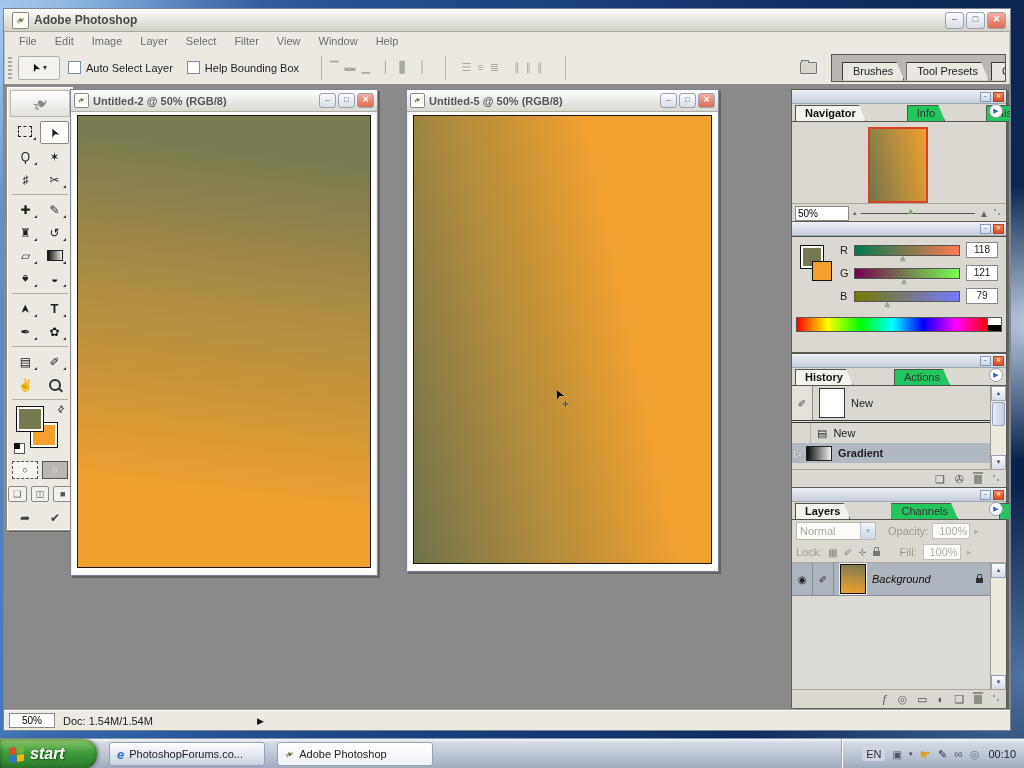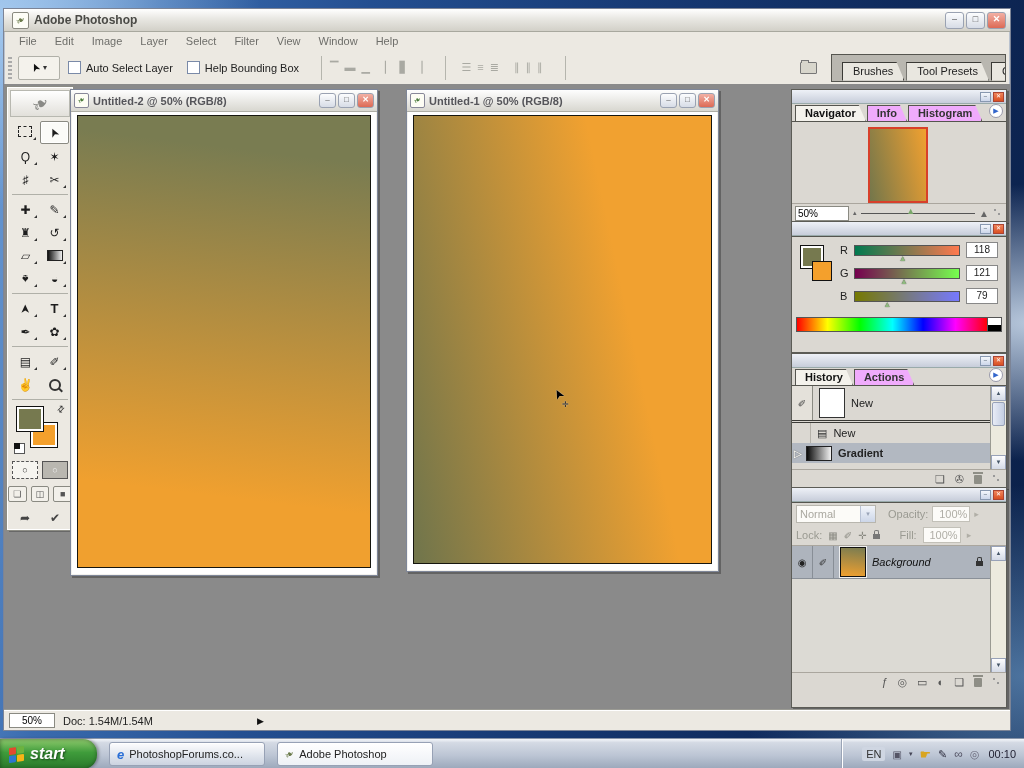--- a/index.html
+++ b/index.html
@@ -110,23 +110,23 @@
   .cursor-arrow{left:549px;top:303px;font-size:13px;color:#000;transform:rotate(-118deg);text-shadow:0 0 1px #fff;}
   .cursor-cross{left:558px;top:316px;font-size:8px;color:#111;text-shadow:0 0 1px #fff;}
   
   .panel{left:787px;width:214px;background:#dbd8d2;border:1px solid #5c5c56;
      box-shadow:2px 2px 0 rgba(40,40,40,.4);}
   .phead{height:11px;background:linear-gradient(#eef1f7,#c7cdda);display:flex;justify-content:flex-end;
      align-items:center;gap:2px;padding:1px 2px;border-bottom:1px solid #9aa;}
   .pbtn{width:9px;height:8px;border:1px solid #8898b0;background:linear-gradient(#f4f7fc,#ccd6ea);
      font-size:6px;line-height:6px;text-align:center;color:#345;}
   .pbtn.close{background:linear-gradient(#f0855c,#d94f22);color:#fff;border-color:#a43;}
-  .ptabs{height:17px;display:flex;align-items:flex-end;padding-left:3px;position:relative;}
-  .ptab{height:15px;line-height:15px;padding:0 9px;background:#f0abfc;border:1px solid #55554f;border-bottom:none;
-     clip-path:polygon(0 0,calc(100% - 7px) 0,100% 100%,0 100%);margin-right:1px;color:#333;font-weight:bold;}
+  .ptabs{height:17px;display:flex;align-items:flex-end;padding-left:3px;position:relative;gap:40px;}
+  .ptab{height:15px;line-height:15px;padding:0 9px;background:#22c55e;border:1px solid #55554f;border-bottom:none;
+     clip-path:polygon(0 0,calc(100% - 7px) 0,100% 100%,0 100%);margin-right:1px;color:#333;}
   .ptab.on{background:#f4f2ec;font-weight:bold;color:#111;}
   .pmenu{position:absolute;right:3px;bottom:3px;width:12px;height:12px;border:1px solid #99a;border-radius:50%;
      background:#fff;color:#36c;font-size:7px;line-height:12px;text-align:center;}
   .pbody{position:relative;border-top:1px solid #55554f;background:#dbd8d2;}
   
   #nav-panel{top:5px;height:131px;}
   #nav-body{height:100px;}
   .nav-thumb{position:absolute;left:76px;top:5px;width:56px;height:72px;border:2px solid #d8402a;
      background:linear-gradient(78deg,#73764b,#f1a130);}
   .nav-foot{position:absolute;left:0;right:0;bottom:0;height:18px;border-top:1px solid #aaa69e;
@@ -458,21 +458,21 @@
       <div class="doc-body">
         <div id="cv1" class="canvas"></div>
       </div>
     </div>
 
     <div id="doc2" class="docwin abs">
       <div class="doc-title">
         <span class="doc-ico">
             <span class="feather">❧</span>
           </span>
-        <span class="t">Untitled-1 @ 50% (RGB/8)</span>
+        <span class="t">Untitled-5 @ 50% (RGB/8)</span>
         <span class="winbtns">
           <span class="wbtn">–</span>
           <span class="wbtn">□</span>
           <span class="wbtn close">✕</span>
         </span>
       </div>
       <div class="doc-body">
         <div id="cv2" class="canvas"></div>
       </div>
     </div>
@@ -583,20 +583,26 @@
           <span class="grip"></span>
         </div>
       </div>
     </div>
 
     <div id="layers-panel" class="panel abs">
       <div class="phead">
         <span class="pbtn">–</span>
         <span class="pbtn close">✕</span>
       </div>
+      <div class="ptabs">
+        <span class="ptab on">Layers</span>
+        <span class="ptab">Channels</span>
+        <span class="ptab">Paths</span>
+        <span class="pmenu">▶</span>
+      </div>
       <div id="layers-body" class="pbody">
         <div class="l-ctrl">
           <span class="l-dd">
             <span class="txt">Normal</span>
             <span class="db">▾</span>
           </span>
           <span style="margin-left:8px;">Opacity:</span>
           <span class="l-val">100%</span>
           <span class="l-spin">▸</span>
         </div>

